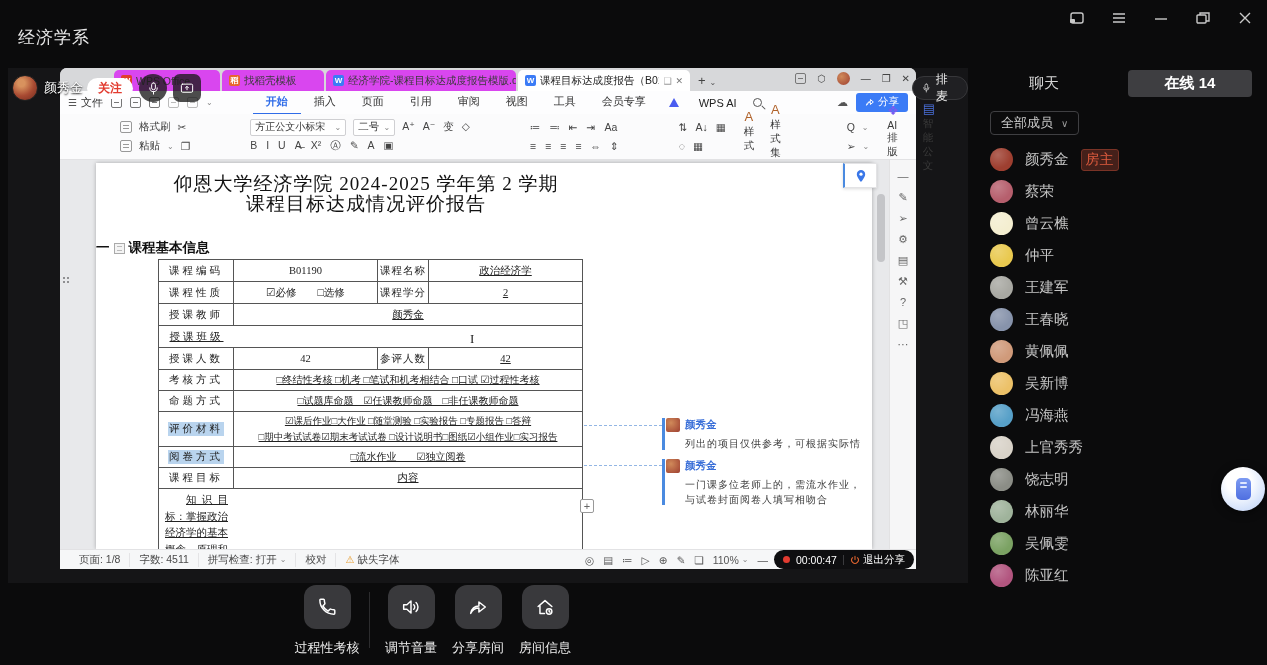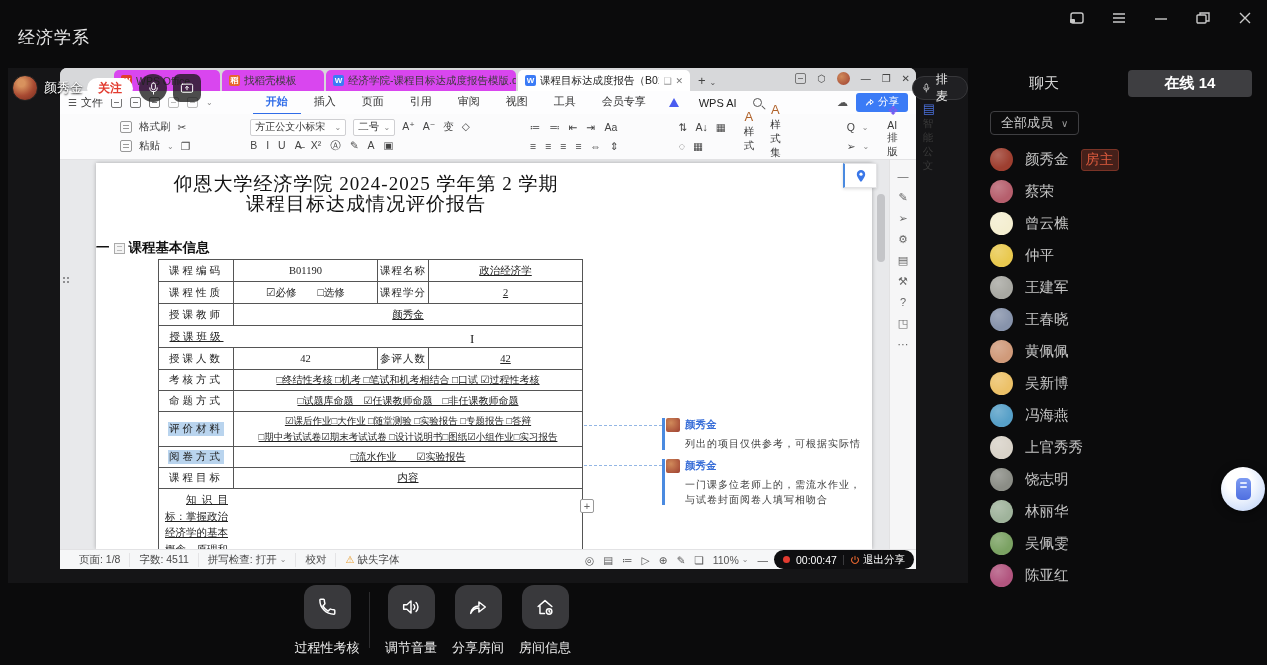--- a/index.html
+++ b/index.html
@@ -459,21 +459,21 @@
                 </div>
               <div class="tc two-line" style="font-size:9.5px">
                 <div>☑课后作业□大作业 □随堂测验 □实验报告 □专题报告 □答辩</div>
                 <div>□期中考试试卷☑期末考试试卷 □设计说明书□图纸☑小组作业□实习报告</div>
               </div>
             </div>
             <div class="trow t2" style="height:21px">
               <div class="tc">
                   <span class="hl tlabel">阅卷方式</span>
                 </div>
-              <div class="tc" style="font-size:10px">□流水作业　　☑实验报告</div>
+              <div class="tc" style="font-size:10px">□流水作业　　☑独立阅卷</div>
             </div>
             <div class="trow t2" style="height:21px">
               <div class="tc tlabel">课程目标</div>
               <div class="tc">内容</div>
             </div>
             <div class="trow t2" style="height:61px">
               <div class="tc left">
                   <div class="goal-text">知识目标：掌握政治经济学的基本概念、原理和理论框架，包括商品、价值、货币、市场经济和价值规律、资本主义制度及其演变、资本主义生产、资本主义流通、剩余价值的分配、资本主义经济危机和历史趋势等。</div>
                 </div>
             </div>

